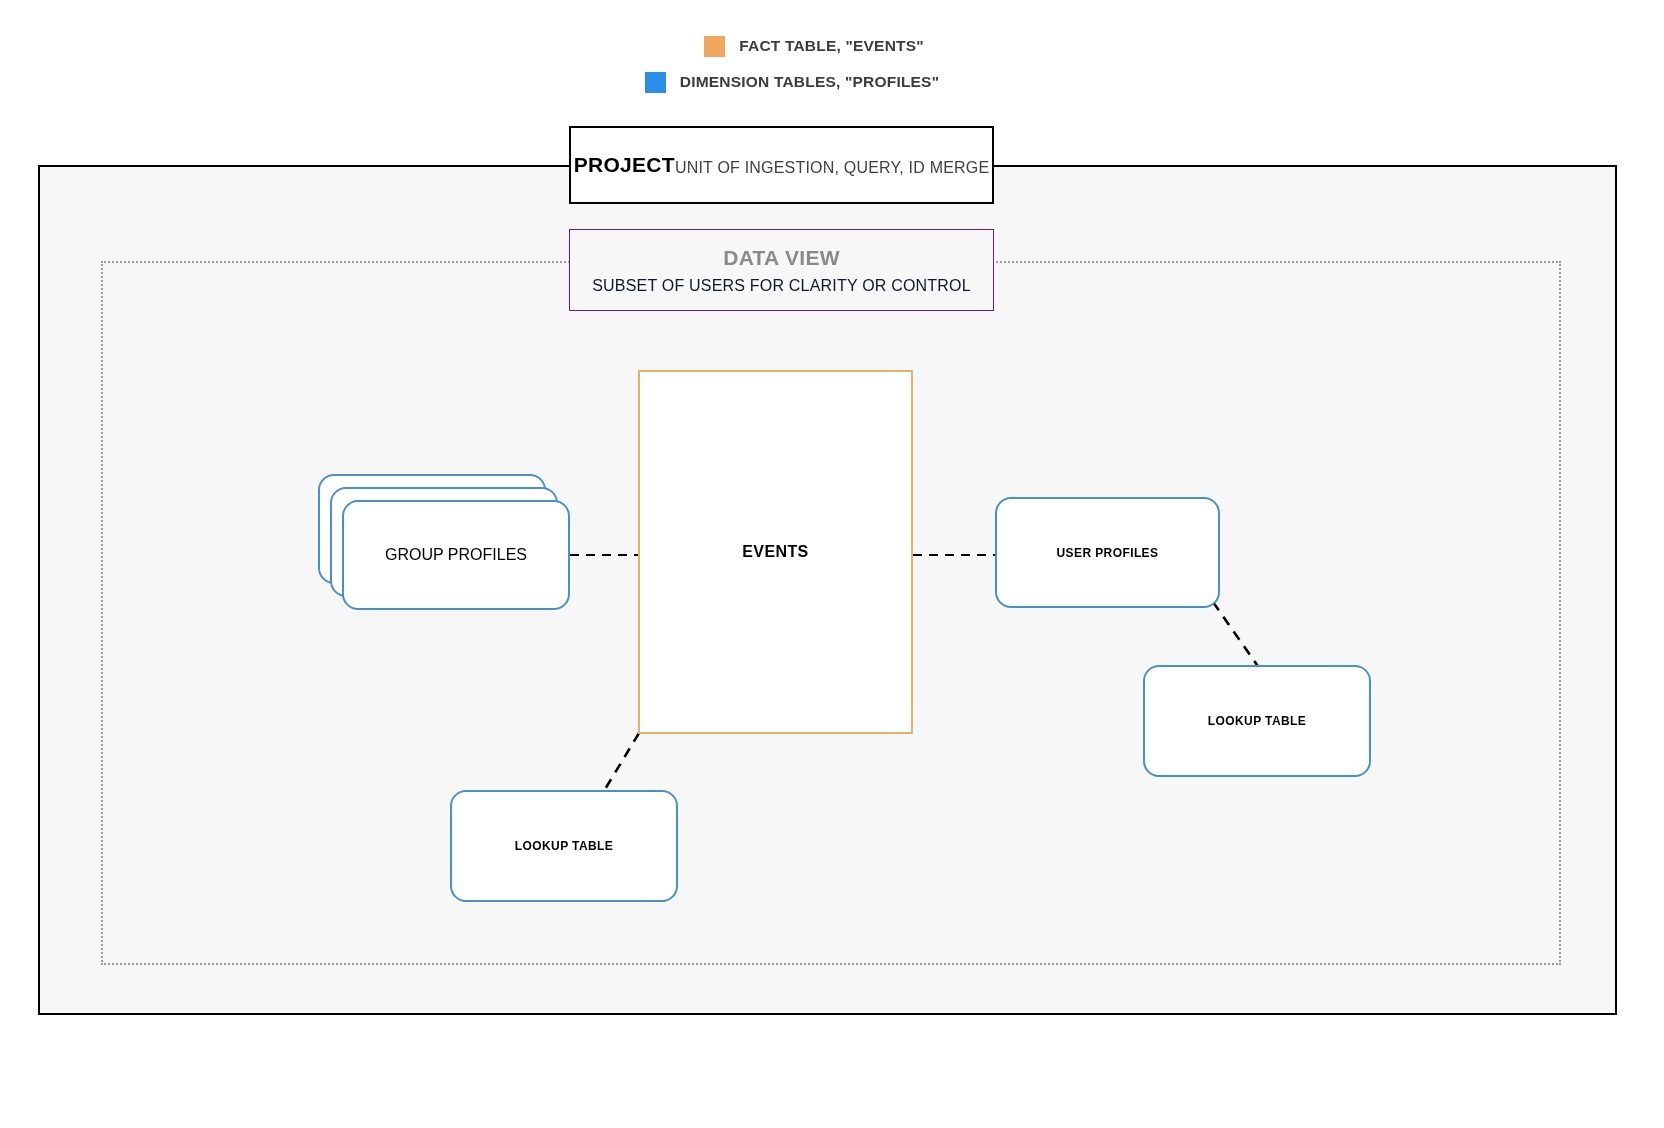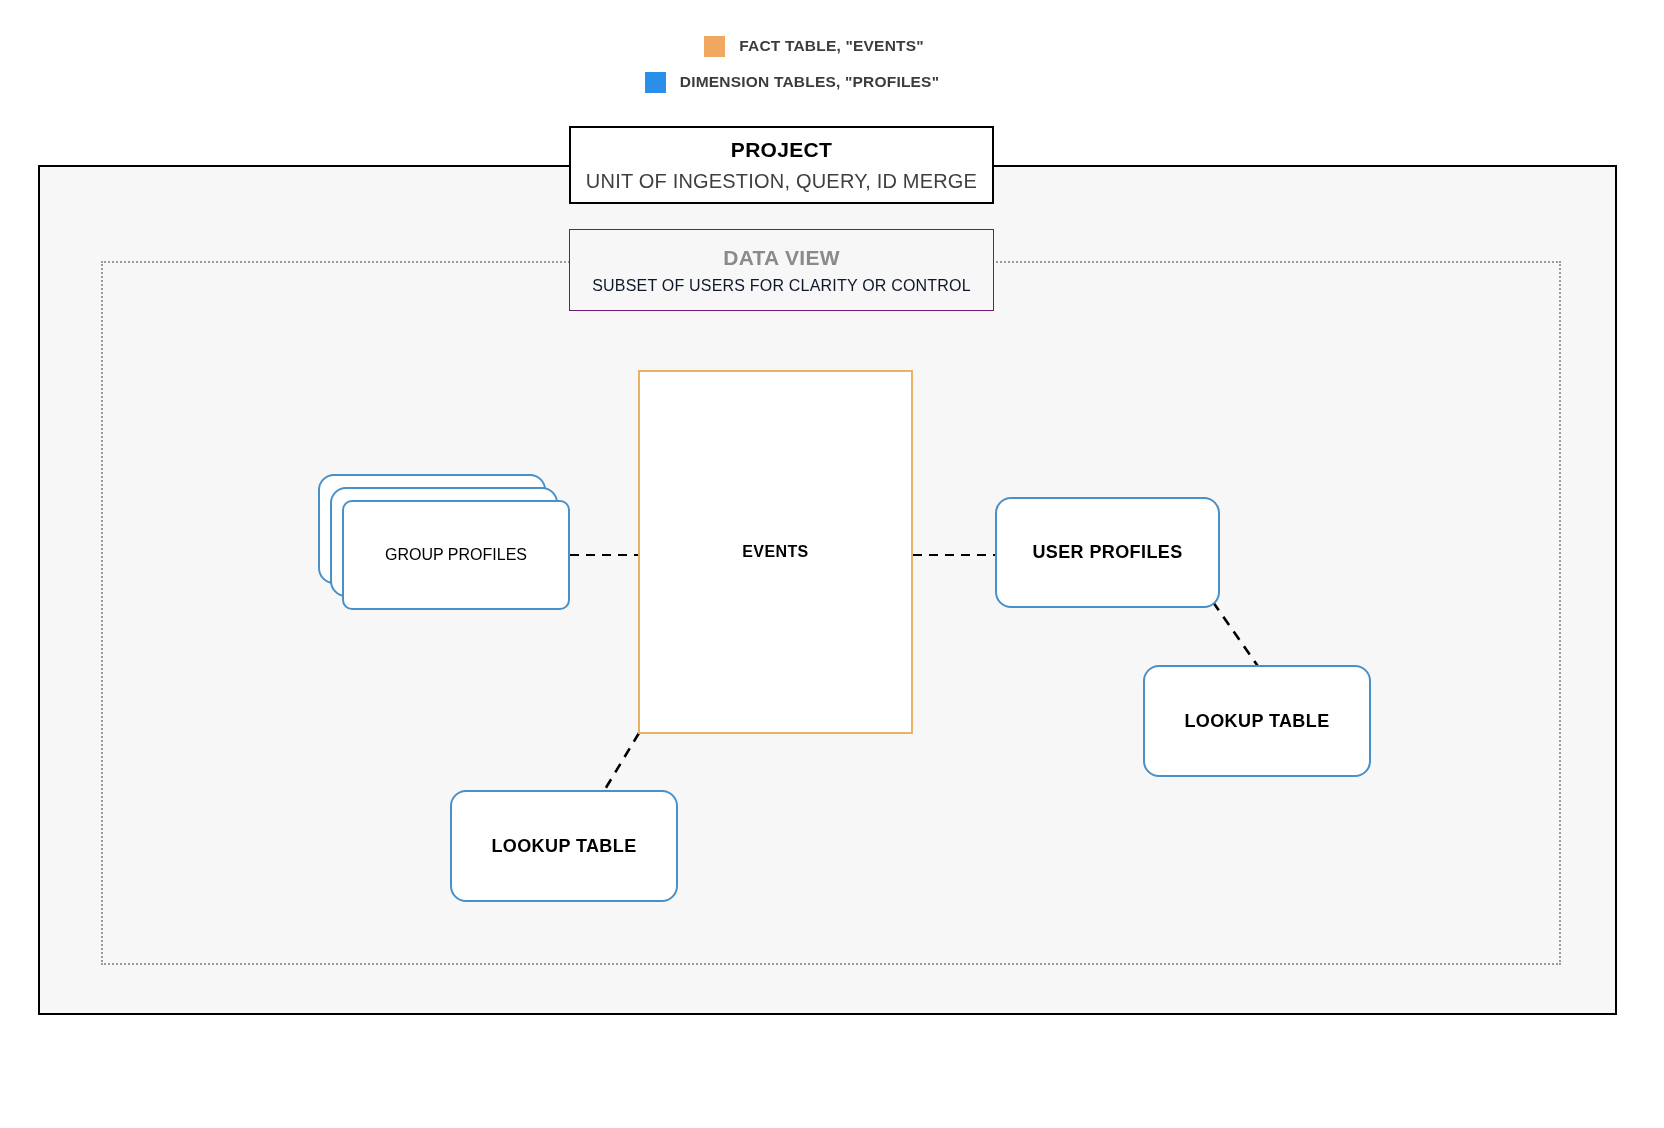--- a/index.html
+++ b/index.html
@@ -75,33 +75,33 @@
   #project-card {
     position: absolute;
     left: 569px;
     top: 126px;
     width: 425px;
     height: 78px;
     background: #ffffff;
     border: 2px solid #000000;
     box-sizing: border-box;
     display: flex;
-    flex-direction: column;
+    flex-direction: row;
     align-items: center;
     justify-content: center;
   }
   #project-card .card-title {
     font-size: 21px;
     font-weight: bold;
     color: #000000;
     letter-spacing: 0.3px;
     line-height: 1.25;
   }
   #project-card .card-sub {
-    font-size: 20px;
+    font-size: 16px;
     color: #3f3f3f;
     letter-spacing: 0.2px;
     margin-top: 5px;
     line-height: 1.2;
   }
 
   
   #dataview-card {
     position: absolute;
     left: 569px;
@@ -157,21 +157,21 @@
     position: absolute;
     background: #ffffff;
     border: 2px solid #4a90c8;
     border-radius: 16px;
     box-sizing: border-box;
     display: flex;
     align-items: center;
     justify-content: center;
   }
   .dim-node .node-label {
-    font-size: 18px;
+    font-size: 12px;
     font-weight: bold;
     color: #000000;
     letter-spacing: 0.4px;
     white-space: nowrap;
   }
 
   
   #group-profiles-stack {
     position: absolute;
     left: 318px;
@@ -188,21 +188,20 @@
     border-radius: 16px;
     box-sizing: border-box;
   }
   #group-profiles-stack .stack-card.back2 { left: 0px;  top: 0px;  }
   #group-profiles-stack .stack-card.back1 { left: 12px; top: 13px; }
   #group-profiles-stack .stack-card.front {
     left: 24px; top: 26px;
     display: flex;
     align-items: center;
     justify-content: center;
-    border-radius: 10px;
   }
 
   #user-profiles-node {
     left: 995px; top: 497px; width: 225px; height: 111px;
   }
   #lookup-table-right-node {
     left: 1143px; top: 665px; width: 228px; height: 112px;
   }
   #lookup-table-left-node {
     left: 450px; top: 790px; width: 228px; height: 112px;

